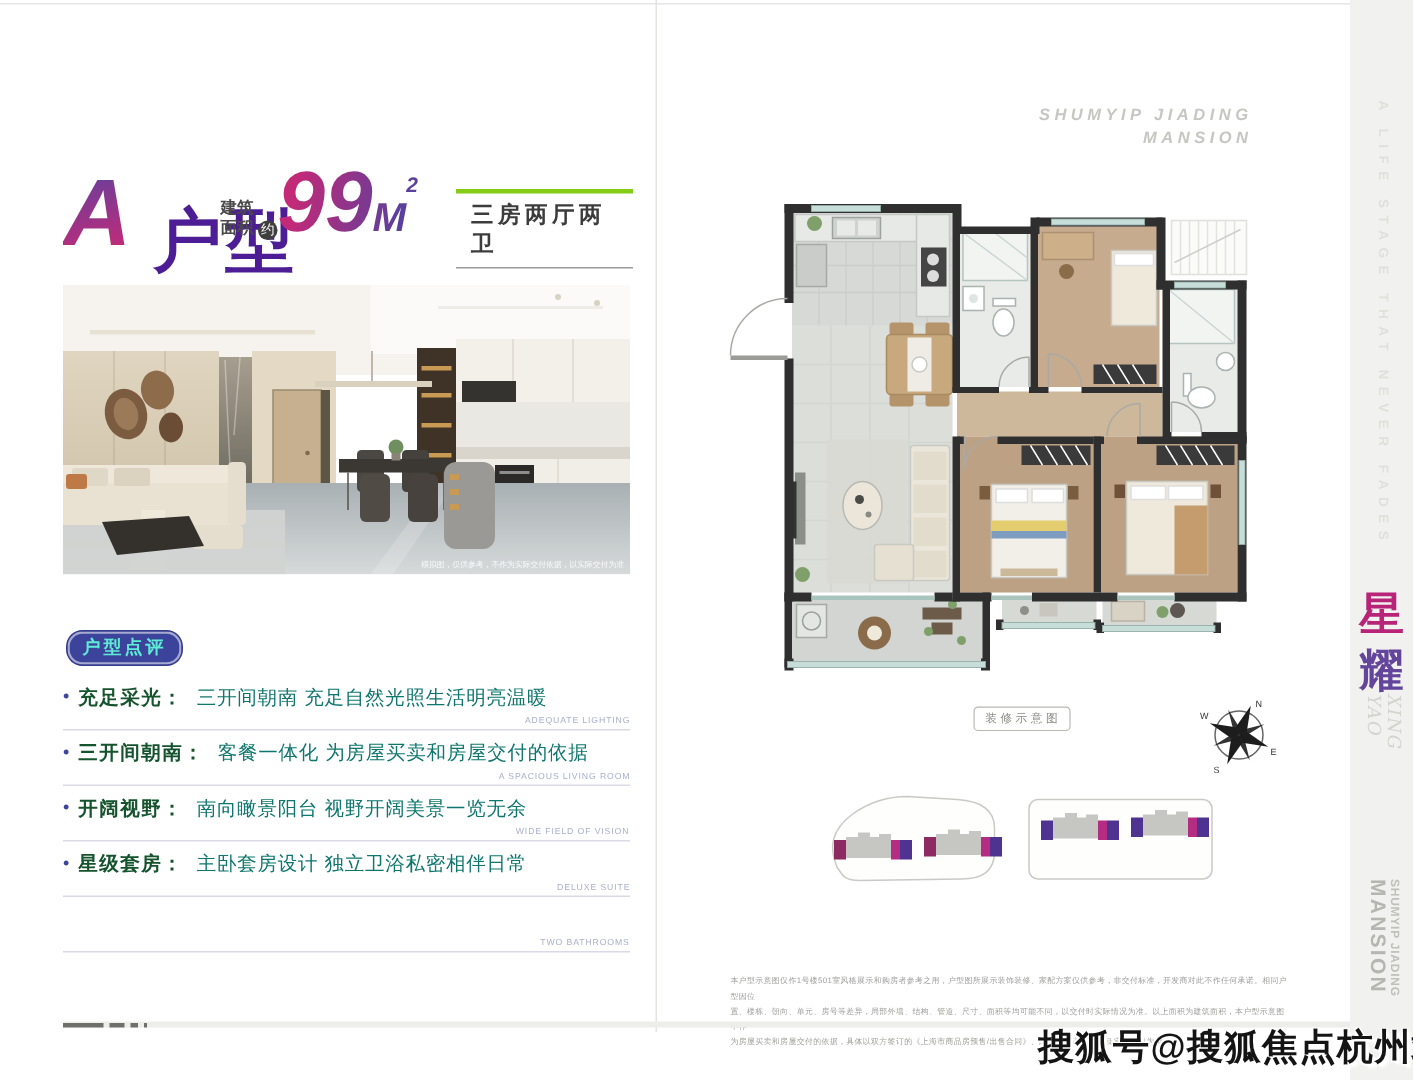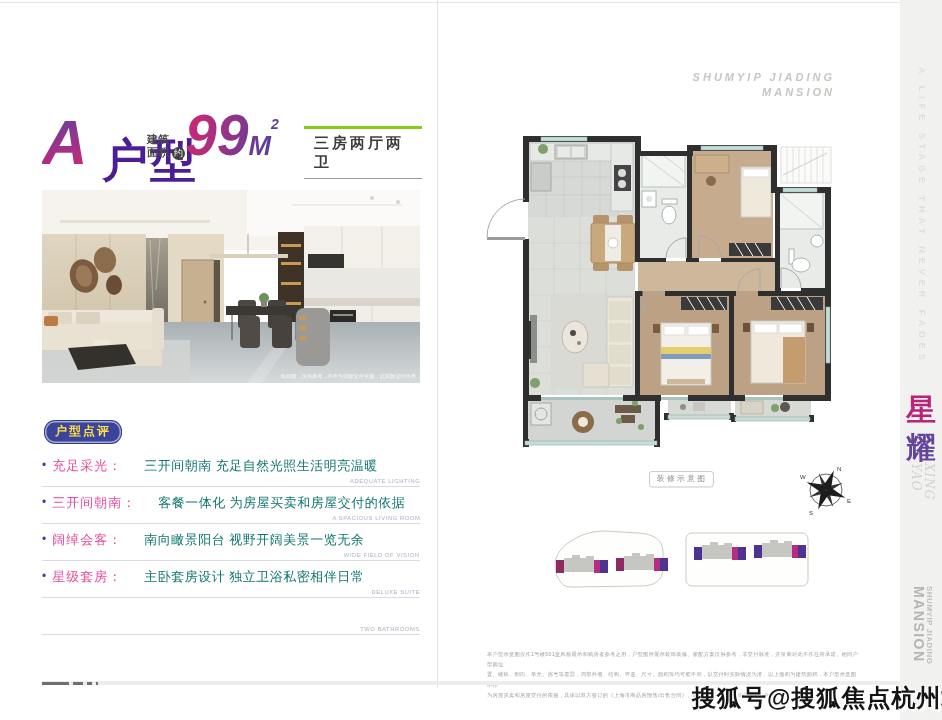--- a/index.html
+++ b/index.html
@@ -32,28 +32,28 @@
   .layout-spec { position:absolute; left:262px; top:16px; padding:5px 10px 6px 10px;
     border-top:3px solid #84cc16; border-bottom:1px solid #9a9a9a;
     font-size:15px; letter-spacing:3px; color:#3c3c3c; font-weight:600; }
 
   
   .photo { position:absolute; left:42px; top:190px; width:378px; height:193px; overflow:hidden; }
   .photo-caption { position:absolute; right:4px; bottom:3px; font-size:10px; color:rgba(255,255,255,.9);
     transform:scale(.52); transform-origin:right bottom; white-space:nowrap; }
 
   
-  .review-badge { position:absolute; left:45px; top:421px; background:#3b449a; color:#fde047;
+  .review-badge { position:absolute; left:45px; top:421px; background:#3b449a; color:#5eead4;
     font-size:12px; font-weight:700; letter-spacing:2px; padding:2px 10px 3px 10px;
     border-radius:10px; box-shadow:inset 0 0 0 1.5px rgba(255,255,255,.55), 0 0 0 1px #343d8c; }
   .review-list { position:absolute; left:42px; top:450px; width:378px; }
   .review-row { position:relative; height:37px; border-bottom:1px solid #d9dae6; }
   .review-line { position:absolute; left:0; top:6px; white-space:nowrap; }
   .bullet { color:#3b449a; font-size:12px; margin-right:6px; vertical-align:1px; }
-  .row-label { color:#ec4899; font-weight:400; font-size:13px; letter-spacing:1px; margin-right:22px; }
+  .row-label { color:#14532d; font-weight:700; font-size:13px; letter-spacing:1px; margin-right:9px; }
   .row-desc { color:#0f766e; font-size:13px; letter-spacing:.5px; }
   .row-en { position:absolute; right:0; bottom:2px; font-size:10px; color:#a9b0ca;
     letter-spacing:1px; transform:scale(.58); transform-origin:right bottom; white-space:nowrap; }
 
   
   .brand-top { position:absolute; right:107px; top:70px; text-align:right; font-size:11px;
     letter-spacing:3px; line-height:15px; color:#c6c6c2; font-style:italic; font-weight:600; }
   .floorplan { position:absolute; left:483px; top:131px; width:360px; height:322px; }
   .plan-label { position:absolute; left:649px; top:471px; border:1px solid #b7b7b3;
     border-radius:4px; padding:2px 7px 3px 9px; font-size:10px; letter-spacing:3px;
@@ -214,21 +214,21 @@
   <div class="review-list">
     <div class="review-row">
       <div class="review-line"><span class="bullet">•</span><span class="row-label">充足采光：</span><span class="row-desc">三开间朝南 充足自然光照生活明亮温暖</span></div>
       <div class="row-en">ADEQUATE LIGHTING</div>
     </div>
     <div class="review-row">
       <div class="review-line"><span class="bullet">•</span><span class="row-label">三开间朝南：</span><span class="row-desc">客餐一体化 为房屋买卖和房屋交付的依据</span></div>
       <div class="row-en">A SPACIOUS LIVING ROOM</div>
     </div>
     <div class="review-row">
-      <div class="review-line"><span class="bullet">•</span><span class="row-label">阔绰会客：</span><span class="row-desc">南向瞰景阳台 视野开阔美景一览无余</span></div>
+      <div class="review-line"><span class="bullet">•</span><span class="row-label">开阔视野：</span><span class="row-desc">南向瞰景阳台 视野开阔美景一览无余</span></div>
       <div class="row-en">WIDE FIELD OF VISION</div>
     </div>
     <div class="review-row">
       <div class="review-line"><span class="bullet">•</span><span class="row-label">星级套房：</span><span class="row-desc">主卧套房设计 独立卫浴私密相伴日常</span></div>
       <div class="row-en">DELUXE SUITE</div>
     </div>
     <div class="review-row">
       <div class="row-en">TWO BATHROOMS</div>
     </div>
   </div>

